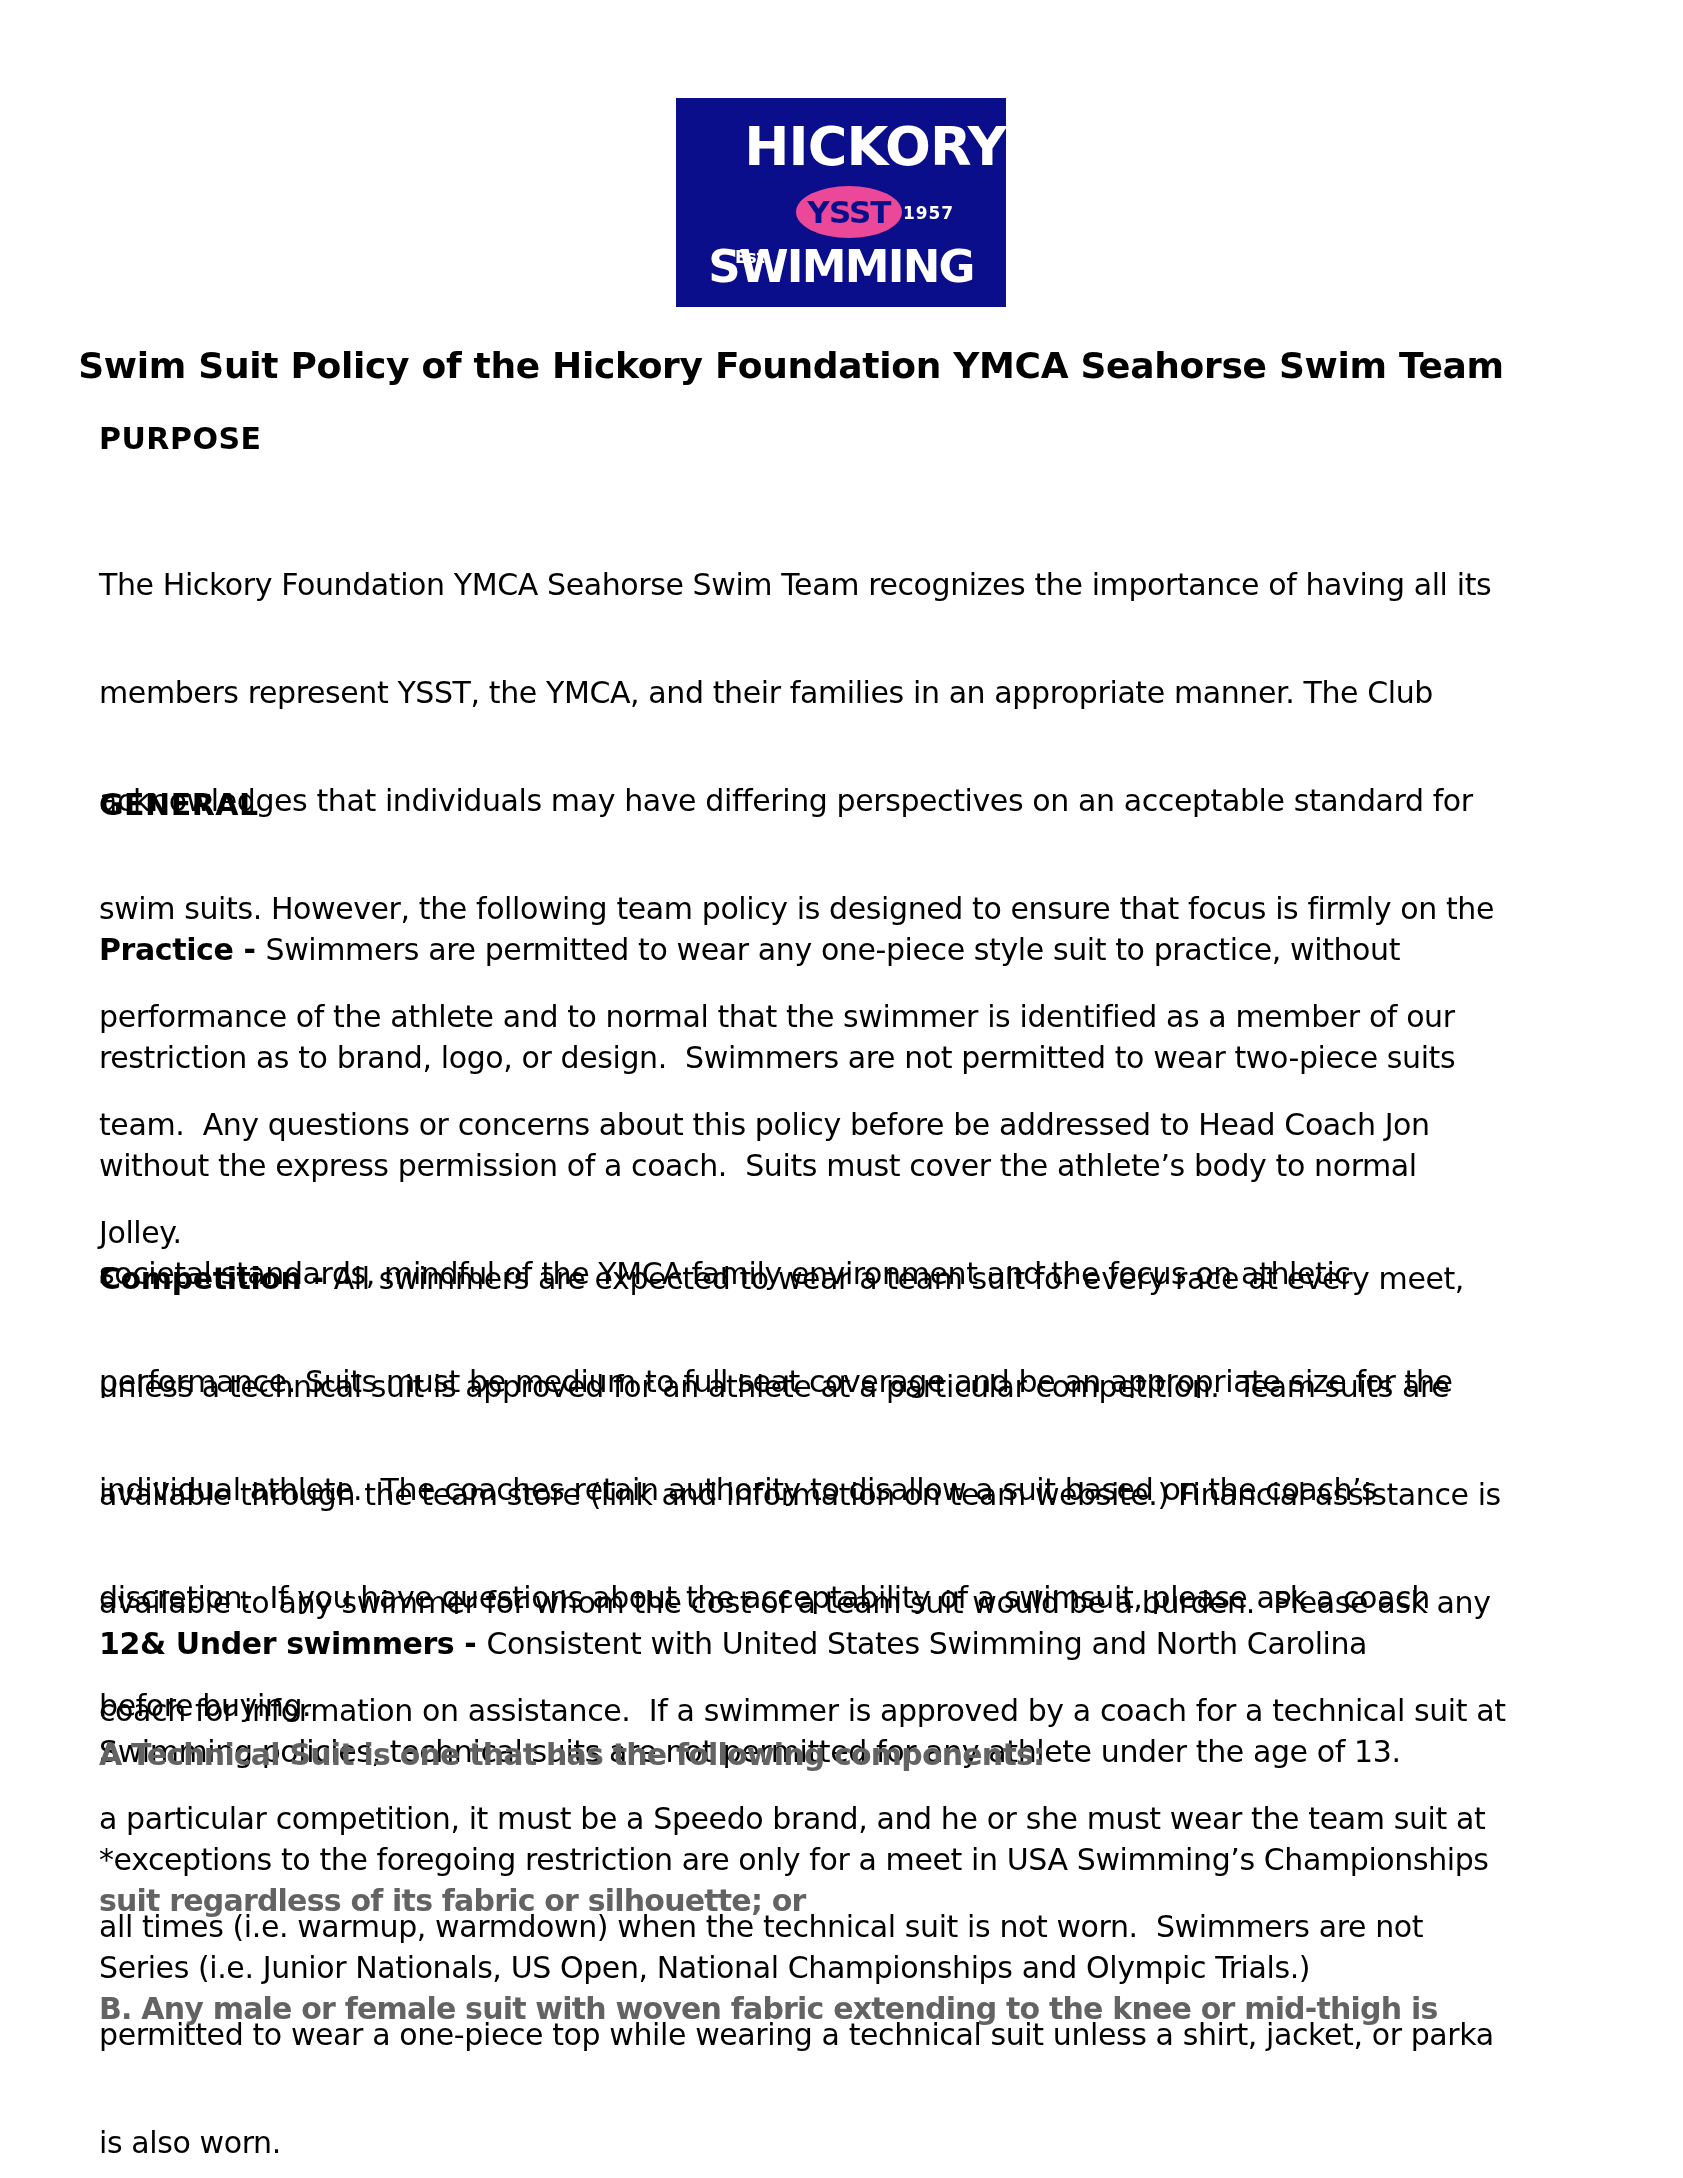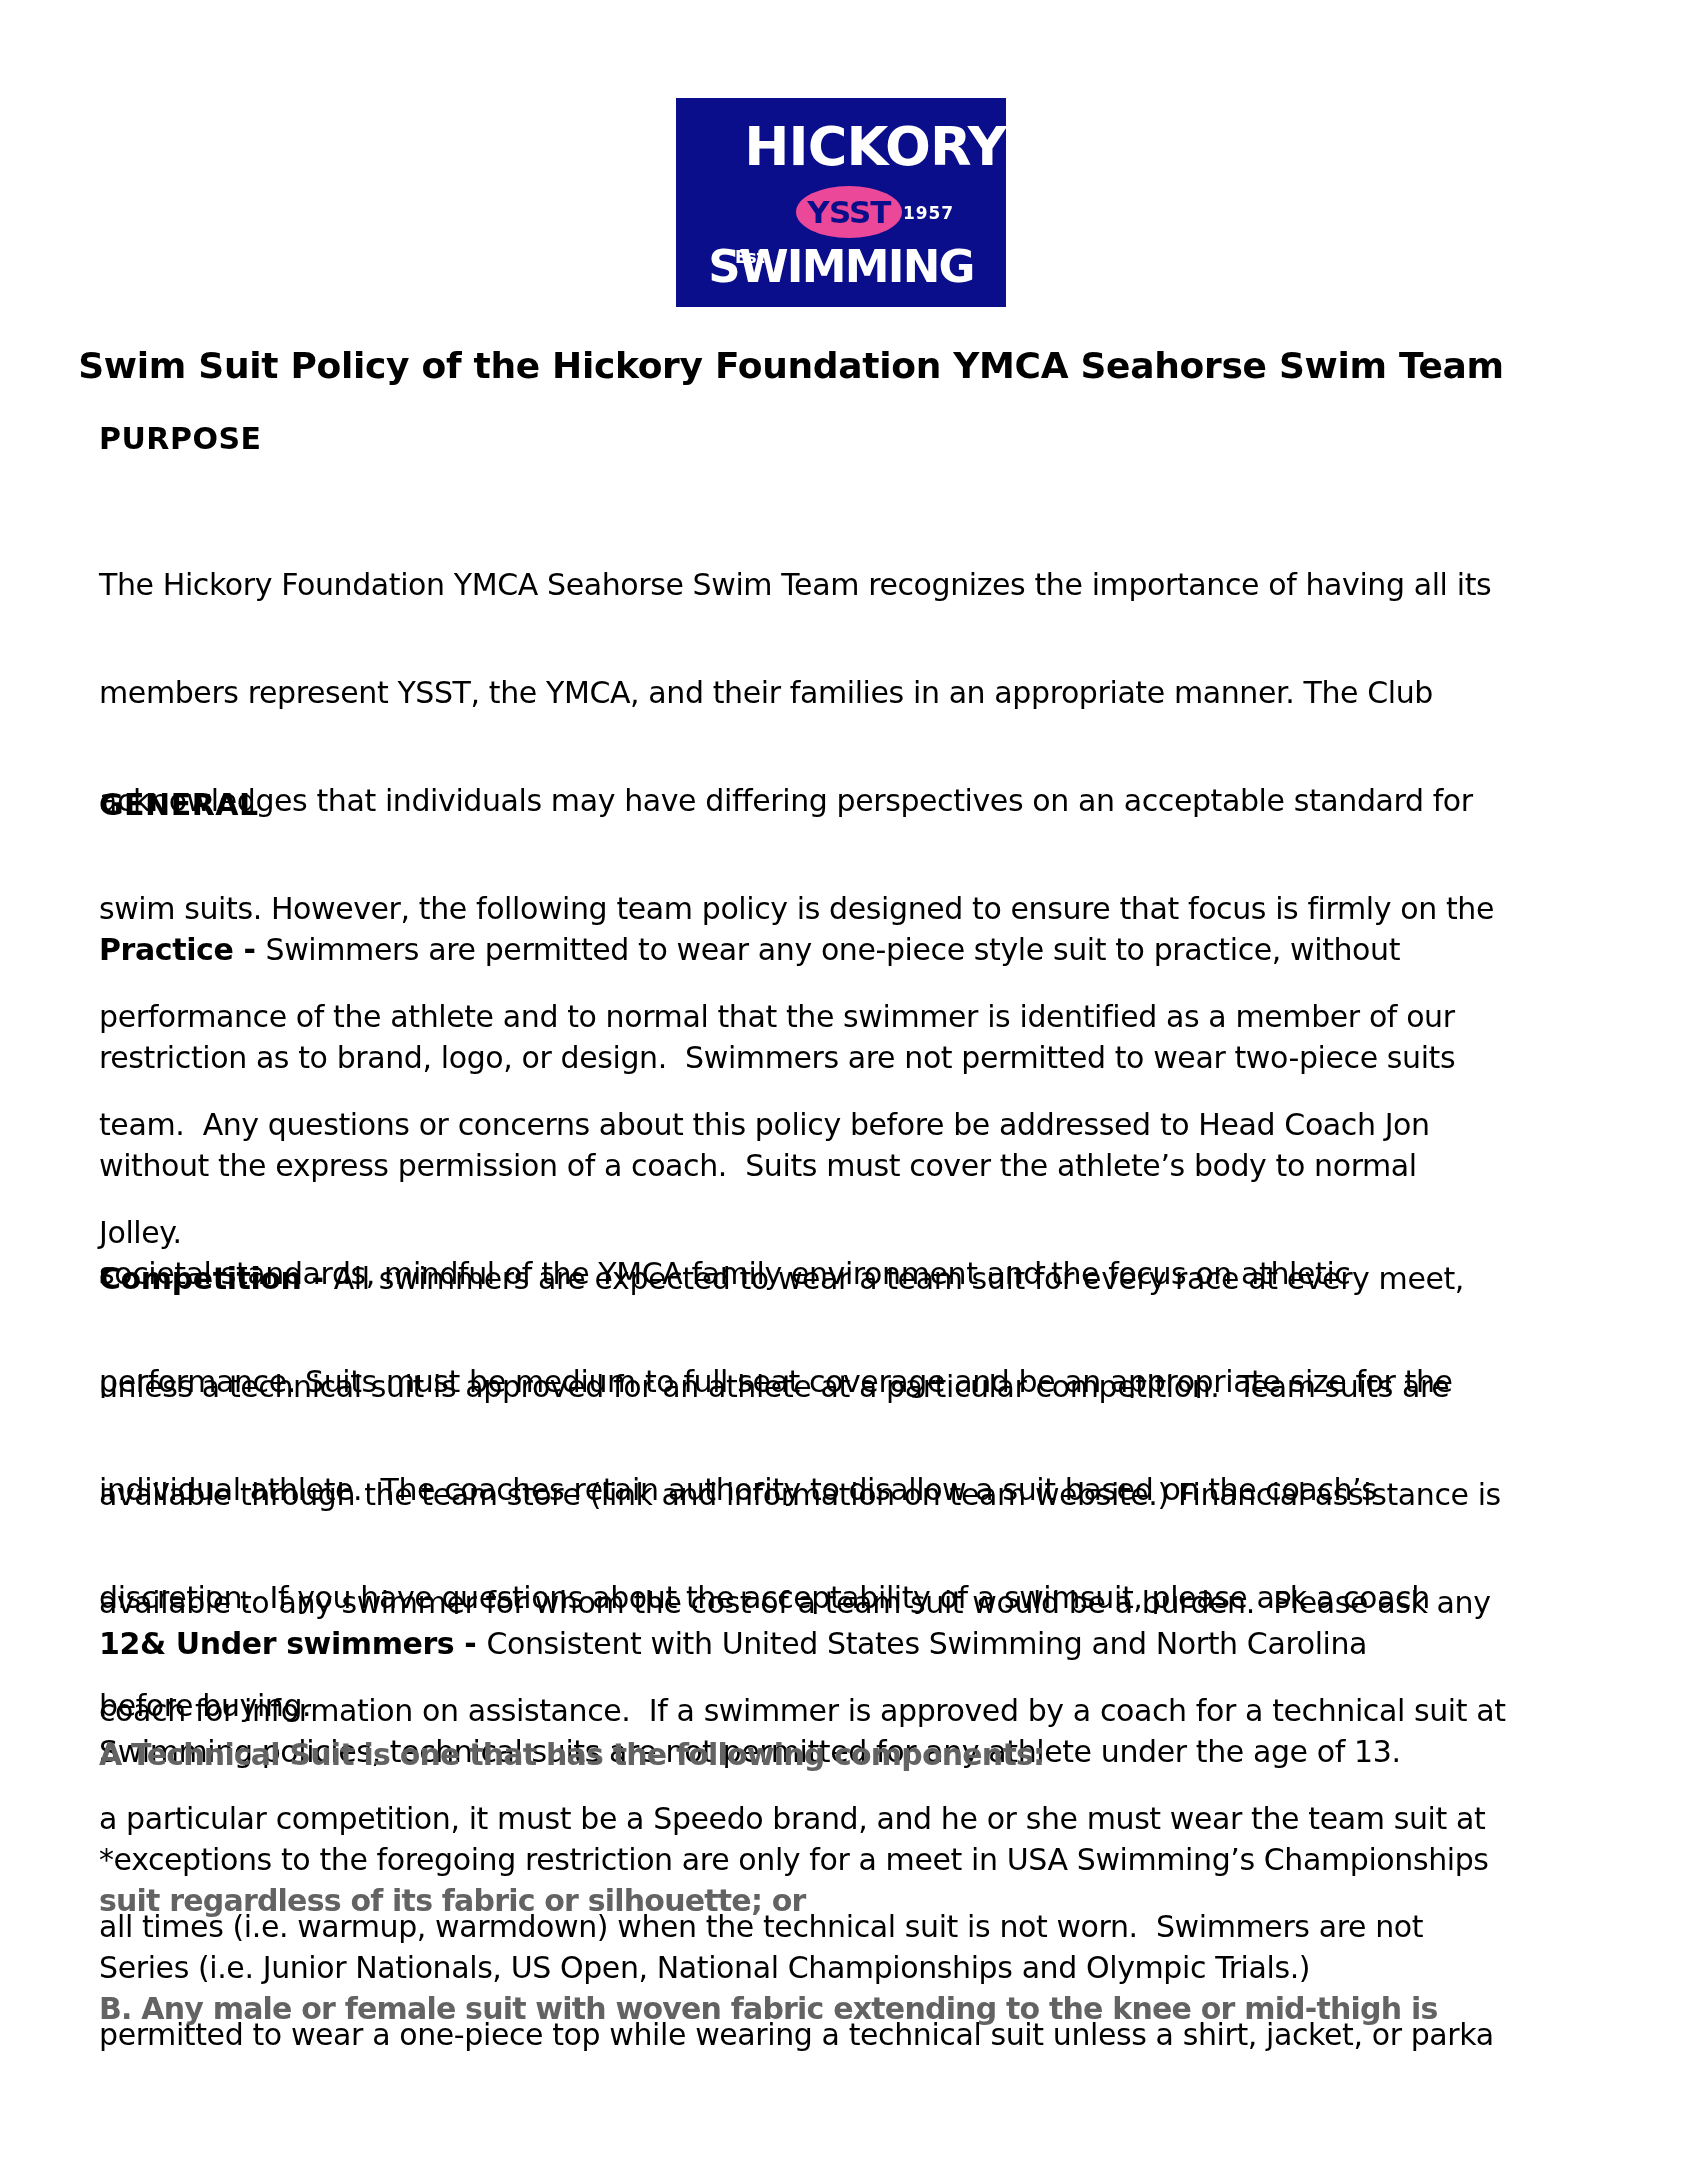--- a/index.html
+++ b/index.html
@@ -67,20 +67,21 @@
 
 <div class="para" style="top:1189px">
   <span class="line"><b>Competition - </b><span>All swimmers are expected to wear a team suit for every race at every meet,</span></span>
   <span class="line">unless a technical suit is approved for an athlete at a particular competition.  Team suits are</span>
   <span class="line">available through the team store (link and information on team website.) Financial assistance is</span>
   <span class="line">available to any swimmer for whom the cost of a team suit would be a burden.  Please ask any</span>
   <span class="line">coach for information on assistance.  If a swimmer is approved by a coach for a technical suit at</span>
   <span class="line">a particular competition, it must be a Speedo brand, and he or she must wear the team suit at</span>
   <span class="line">all times (i.e. warmup, warmdown) when the technical suit is not worn.  Swimmers are not</span>
   <span class="line">permitted to wear a one-piece top while wearing a technical suit unless a shirt, jacket, or parka</span>
+  <span class="line">is also worn.</span>
 </div>
 
 <div class="para" style="top:1554px">
   <span class="line"><b>12&amp; Under swimmers - </b><span>Consistent with United States Swimming and North Carolina</span></span>
   <span class="line">Swimming policies, technical suits are not permitted for any athlete under the age of 13.</span>
   <span class="line">*exceptions to the foregoing restriction are only for a meet in USA Swimming’s Championships</span>
   <span class="line">Series (i.e. Junior Nationals, US Open, National Championships and Olympic Trials.)</span>
 </div>
 
 <div class="para gray" style="top:1737px">A Technical Suit is one that has the following components:</div>

